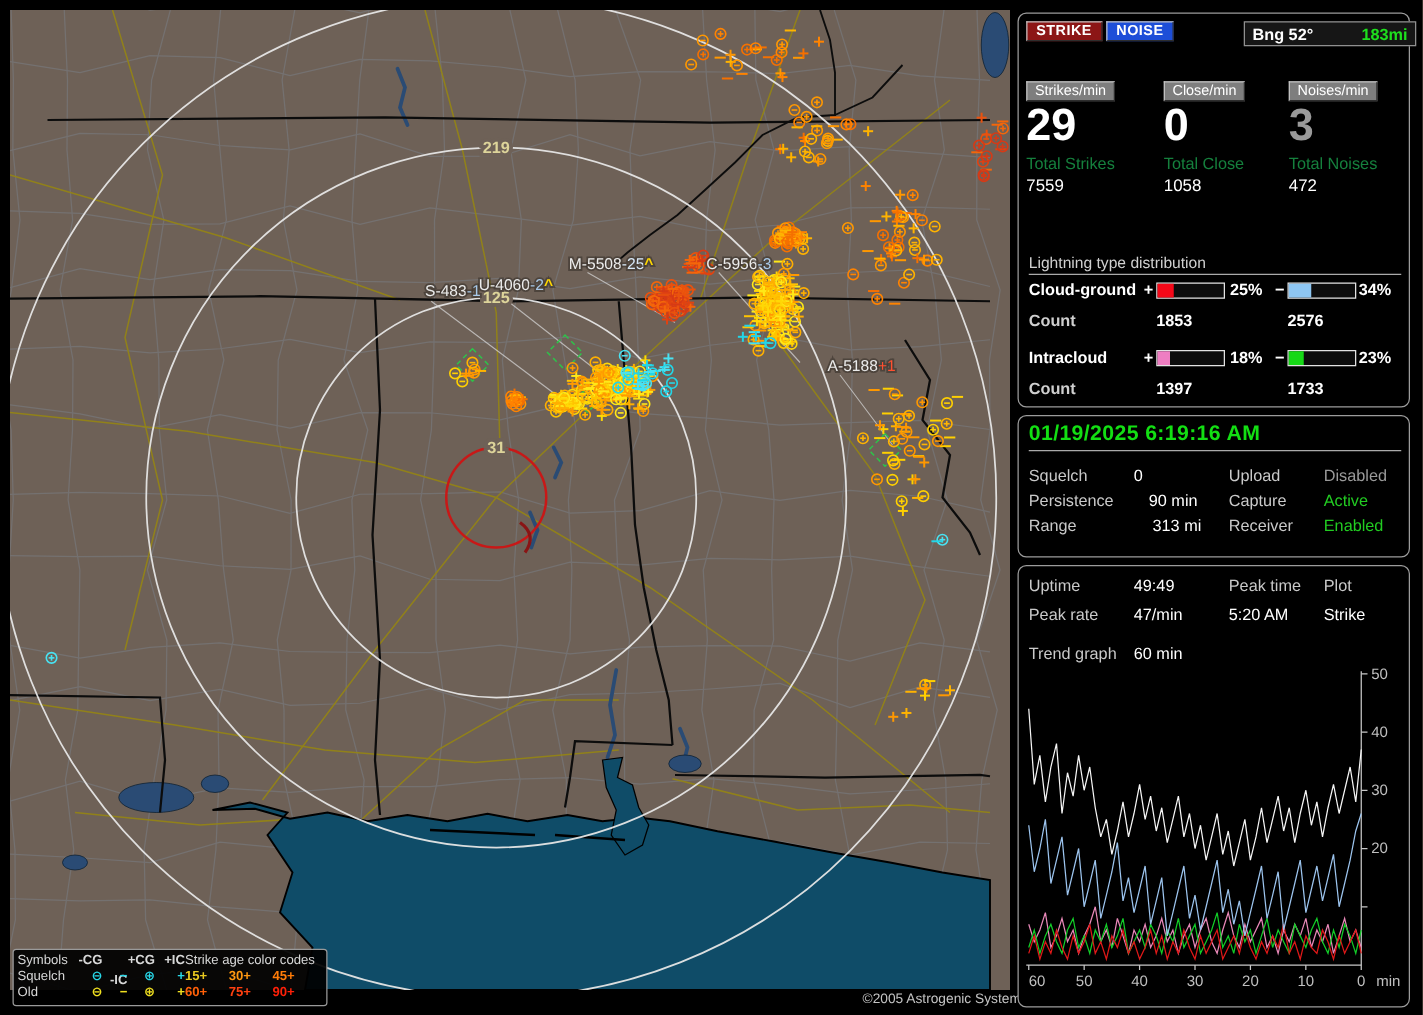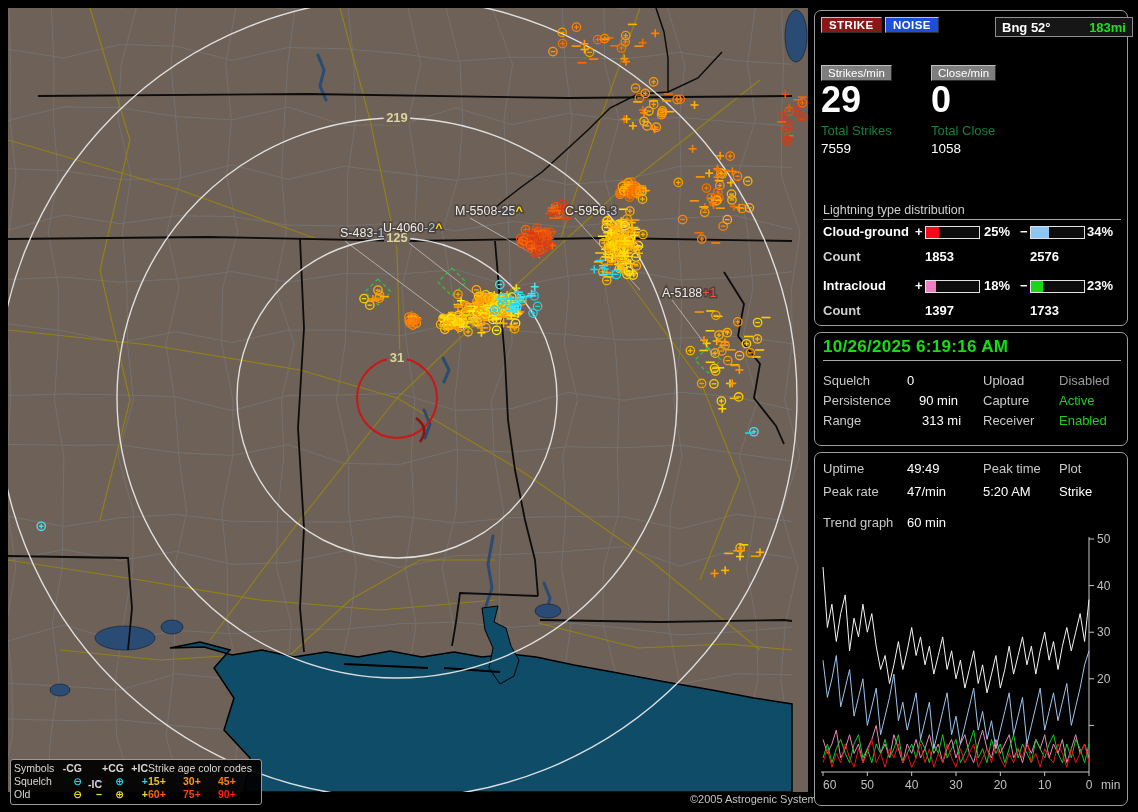--- a/index.html
+++ b/index.html
@@ -1687,20 +1687,26 @@
     <div class="rc-num">29</div>
     <div class="rc-tlabel">Total Strikes</div>
     <div class="rc-total">7559</div>
   </div>
   <div class="rc" style="left:116px;width:86px">
     <span class="rc-btn">Close/min</span>
     <div class="rc-num">0</div>
     <div class="rc-tlabel">Total Close</div>
     <div class="rc-total">1058</div>
   </div>
+  <div class="rc" style="left:216px;width:88px">
+    <span class="rc-btn">Noises/min</span>
+    <div class="rc-num dim">3</div>
+    <div class="rc-tlabel">Total Noises</div>
+    <div class="rc-total">472</div>
+  </div>
 
   <div class="abs dist-title">Lightning type distribution</div>
   <div class="hr" style="left:8px;width:298px;top:208px"></div>
 
   <div class="abs dl" style="left:8px;top:213px">Cloud-ground</div>
   <span class="abs pm" style="left:100px;top:213px">+</span>
   <div class="bar abs" style="left:110px;top:215px">
       <div class="fill" style="width: 25%; background: rgb(245, 8, 24);"></div>
     </div>
   <div class="abs pm" style="left:169px;top:213px">25%</div>
@@ -1723,21 +1729,21 @@
   <div class="bar abs" style="left:215px;top:269px">
       <div class="fill" style="width: 23%; background: rgb(22, 216, 22);"></div>
     </div>
   <div class="abs pm" style="left:272px;top:267px">23%</div>
   <div class="abs dgray" style="left:8px;top:292px">Count</div>
   <div class="abs dl" style="left:110px;top:292px">1397</div>
   <div class="abs dl" style="left:215px;top:292px">1733</div>
 </div>
 
 <div id="box2" class="panel-box">
-  <div class="abs date">10/26/2025 6:19:16 AM</div>
+  <div class="abs date">01/19/2025 6:19:16 AM</div>
   <div class="hr" style="left:8px;width:298px;top:27px"></div>
   <div id="settings-rows">
       <div class="abs lab" style="left: 8px; top: 40px;">Squelch</div>
       <div class="abs val" style="left: 92px; top: 40px;">0</div>
       <div class="abs lab" style="left: 168px; top: 40px;">Upload</div>
       <div class="abs val" style="left: 244px; top: 40px; color: rgb(154, 154, 154);">Disabled</div>
       <div class="abs lab" style="left: 8px; top: 60px;">Persistence</div>
       <div class="abs val" style="left: 104px; top: 60px;">90 min</div>
       <div class="abs lab" style="left: 168px; top: 60px;">Capture</div>
       <div class="abs val" style="left: 244px; top: 60px; color: rgb(34, 204, 34);">Active</div>

